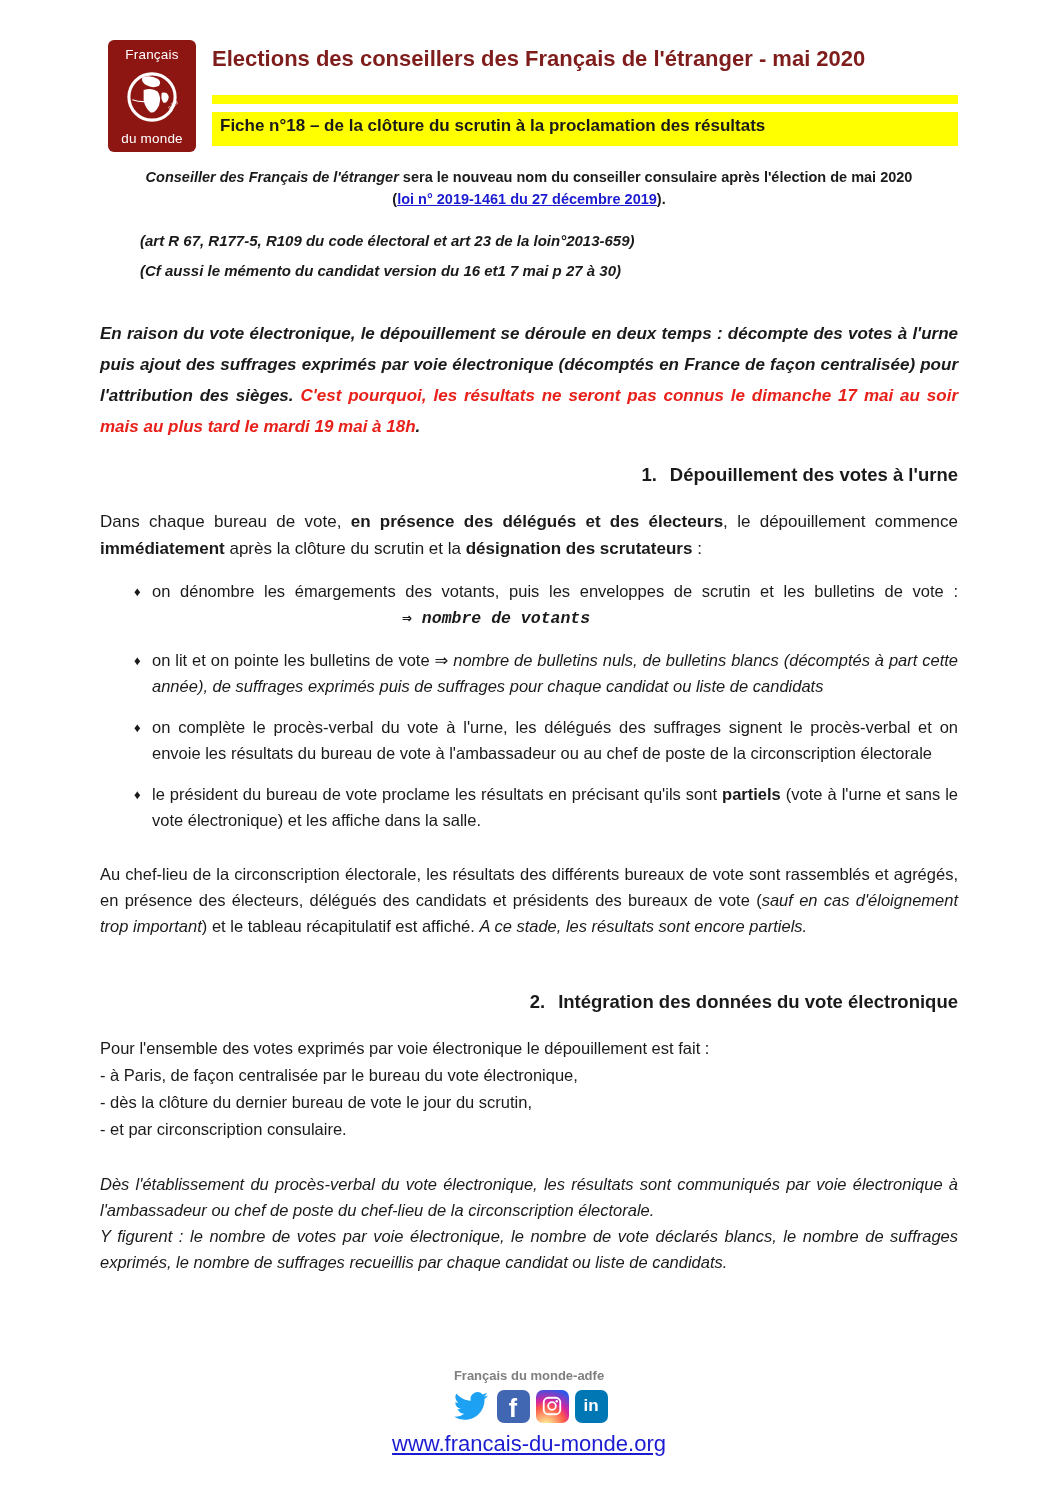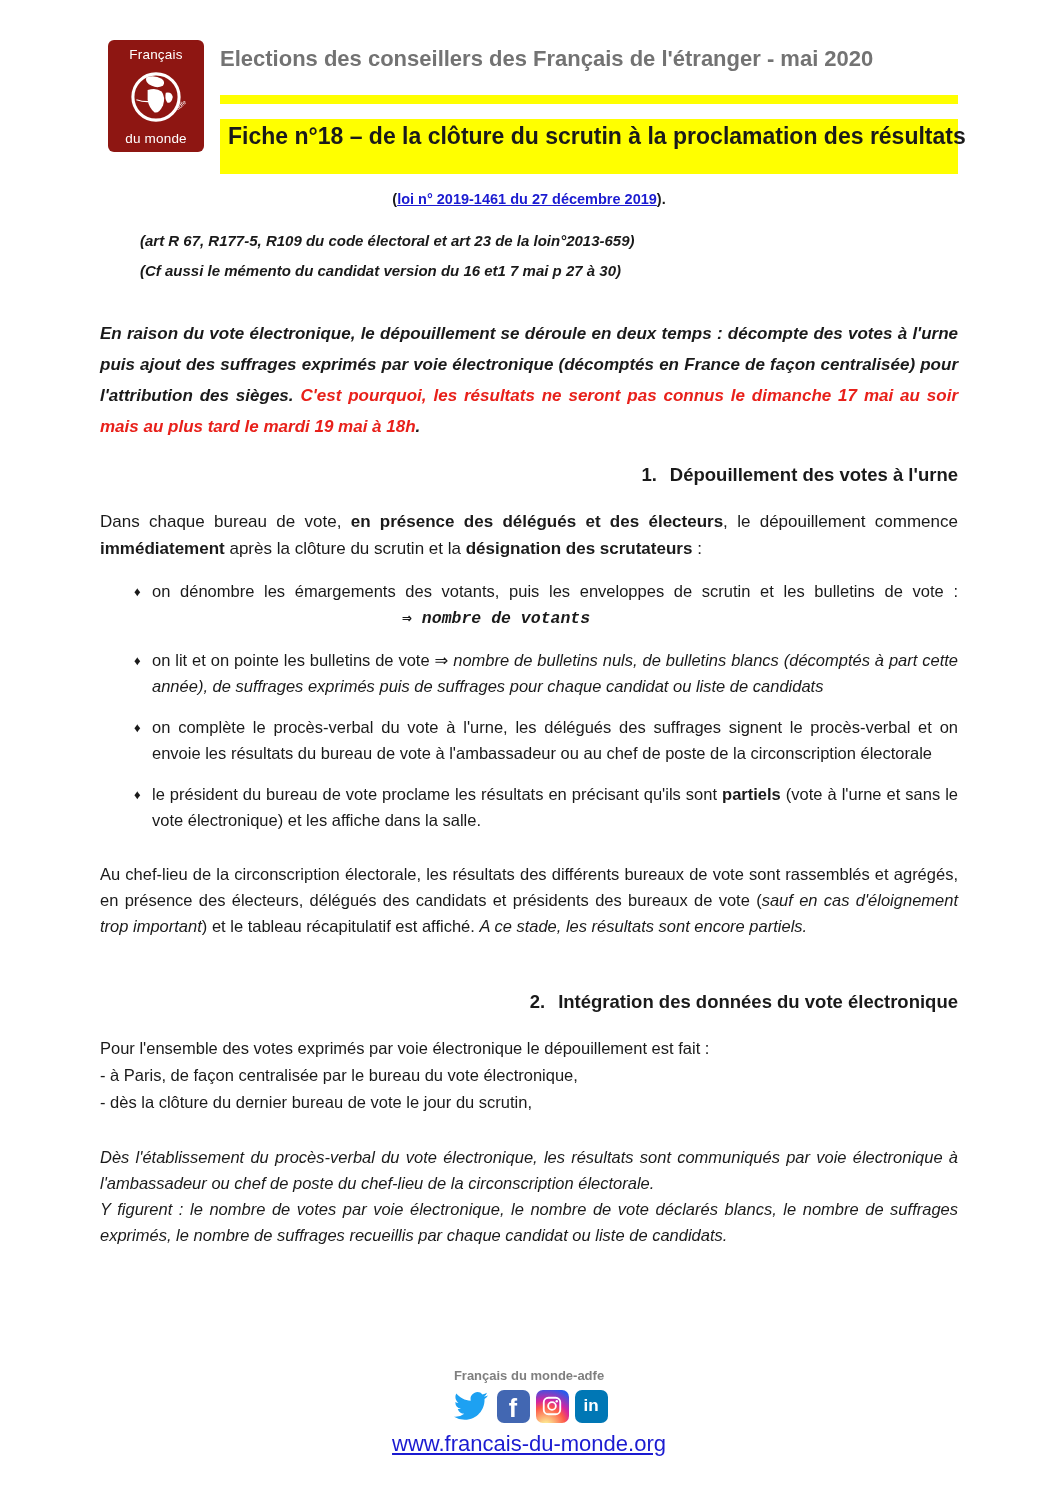--- a/index.html
+++ b/index.html
@@ -8,32 +8,32 @@
     --facebook-blue:#4267b2; --linkedin-blue:#0077b5; --text-black:#1a1a1a;
   }
   html,body{margin:0;padding:0;background:#e9e9e9;}
   .page{
     position:relative; width:1058px; height:1497px; margin:0 auto; background:#ffffff;
     font-family:"Liberation Sans", sans-serif; color:var(--text-black); overflow:hidden;
   }
   
   .header{display:flex; padding:40px 100px 0 108px;}
   .logo{
-    width:96px; height:112px; background:var(--logo-red); border-radius:6px; color:#fff;
+    width:88px; height:112px; background:var(--logo-red); border-radius:6px; color:#fff;
     display:flex; flex-direction:column; align-items:center; justify-content:space-between;
     padding:7px 0 6px; box-sizing:border-box; position:relative; flex:none;
   }
   .logo .logo-line{font-size:13.5px; letter-spacing:.2px;}
   .logo svg{width:56px; height:56px; display:block;}
   .logo .adfe{position:absolute; right:17px; top:62px; font-size:6px; transform:rotate(-40deg); color:#fff; opacity:.95;}
   .header-right{flex:1; margin-left:16px; min-width:0;}
-  .doc-title{font-size:22px; font-weight:bold; color:#737373; white-space:nowrap; padding-top:6px;}
+  .doc-title{font-size:22px; font-weight:bold; color:#7f1d1d; white-space:nowrap; padding-top:6px;}
   .fiche-strip{height:9px; background:var(--highlight); margin-top:23px;}
-  .fiche{margin-top:15px; background:var(--highlight); color:var(--text-black);
-    font-size:23px; font-weight:bold; padding:4px 8px 24px; white-space:nowrap;}
+  .fiche{margin-top:8px; background:var(--highlight); color:var(--text-black);
+    font-size:17px; font-weight:bold; padding:4px 8px 10px; white-space:nowrap;}
   
   .note{margin-top:14px; text-align:center; font-weight:bold; font-size:14.5px; line-height:22px;}
   .link{color:var(--link-blue); text-decoration:underline; cursor:pointer;}
   .refs{margin:16px 100px 0 140px; font-style:italic; font-weight:bold; font-size:15px; line-height:30px;}
   
   .intro{margin:32px 100px 0; text-align:justify; font-weight:bold; font-style:italic;
     font-size:17px; line-height:31px;}
   
   .sec-heading{margin:22px 100px 0; font-size:18.5px; font-weight:bold;text-align:right;}
   .sec-heading .num{display:inline-block; margin-right:13px;}
@@ -83,20 +83,21 @@
       <div class="logo-line">du monde</div>
     </div>
     <div class="header-right">
       <div class="doc-title">Elections des conseillers des Français de l'étranger - mai 2020</div>
       <div class="fiche-strip"></div>
       <div class="fiche">Fiche n°18 – de la clôture du scrutin à la proclamation des résultats</div>
     </div>
   </div>
 
   <div class="note">
+    <div><span class="sg-i">Conseiller des Français de l'étranger</span><span class="sg-r"> sera le nouveau nom du conseiller consulaire après l'élection de mai 2020</span></div>
     <div><span>(</span><span class="link">loi n° 2019-1461 du 27 décembre 2019</span><span>).</span></div>
   </div>
 
   <div class="refs">
     <div>(art R 67, R177-5, R109  du code électoral et art 23 de la loin°2013-659)</div>
     <div>(Cf aussi le mémento du candidat version du 16 et1 7 mai p 27 à 30)</div>
   </div>
 
   <div class="intro"><span class="sg-r">En raison du vote électronique, le dépouillement se déroule en deux temps : décompte des votes à l'urne puis ajout des suffrages exprimés par voie électronique (décomptés en France de façon centralisée) pour l'attribution des sièges. </span><span class="sg-red">C'est pourquoi, les résultats ne seront pas connus le dimanche 17 mai au soir mais au plus tard le mardi 19 mai à 18h</span><span class="sg-r">.</span></div>
 
@@ -116,20 +117,21 @@
   <div class="closing"><span class="sg-r">Au chef-lieu de la circonscription électorale, les résultats des différents bureaux de vote sont rassemblés et agrégés, en présence des électeurs, délégués des candidats et présidents des bureaux de vote (</span><span class="sg-i">sauf en cas d'éloignement trop important</span><span class="sg-r">) et le tableau récapitulatif est affiché. </span><span class="sg-i">A ce stade, les résultats sont encore partiels.</span></div>
 
   <div class="sec-heading" style="margin-top:52px;">
     <span class="num">2.</span><span>Intégration des données du vote électronique</span>
   </div>
 
   <div class="sec2-block">
     <div>Pour l'ensemble des votes exprimés par voie électronique le dépouillement est fait :</div>
     <div>- à Paris, de façon centralisée par le bureau du vote électronique,</div>
     <div>- dès la clôture du dernier bureau de vote le jour du scrutin,</div>
+    <div>- et par circonscription consulaire.</div>
   </div>
 
   <div class="para2">
     <div>Dès l'établissement du procès-verbal du vote électronique, les résultats sont communiqués par voie électronique à l'ambassadeur ou chef de poste du chef-lieu de la circonscription électorale.</div>
     <div>Y figurent : le nombre de votes par voie électronique, le nombre de vote déclarés blancs, le nombre de suffrages exprimés, le nombre de suffrages recueillis par chaque candidat ou liste de candidats.</div>
   </div>
 
   <div class="footer">
     <div class="brand">Français du monde-adfe</div>
     <div class="icons">

